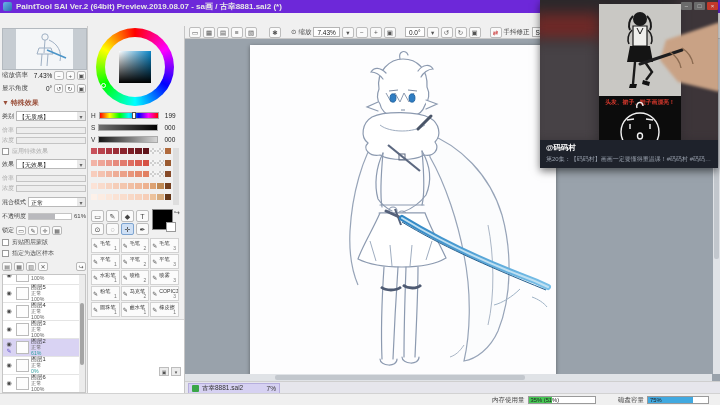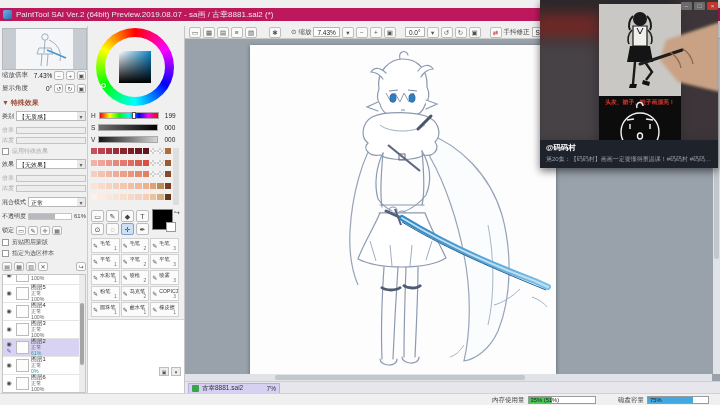--- a/index.html
+++ b/index.html
@@ -1,22 +1,22 @@
 <!DOCTYPE html>
 <html><head>
 <meta charset="utf-8">
 <style>
   html,body{margin:0;padding:0;background:#555;}
   #app{position:relative;width:720px;height:405px;overflow:hidden;
        font-family:"Liberation Sans","DejaVu Sans",sans-serif;background:#f0f0f0;
        -webkit-font-smoothing:antialiased;}
   .abs{position:absolute;}
   
-  #titlebar{left:0;top:8px;width:720px;height:13px;background:#be185d;color:#e8e8e8;
-            font-size:8px;line-height:13px;white-space:nowrap;z-index:10;}
+  #titlebar{left:0;top:0;width:720px;height:13px;background:#6d28d9;color:#e8e8e8;
+            font-size:8px;line-height:13px;white-space:nowrap;z-index:10;font-weight:bold;}
   #appicon{left:3px;top:2px;width:9px;height:9px;border-radius:2px;
            background:linear-gradient(135deg,#6db3e8,#2a6fb0);}
   #title-text{left:16px;top:0;}
   #winctrl{right:2px;top:2px;z-index:300;display:flex;gap:2px;}
   .wbtn{width:11px;height:8px;font-size:6px;line-height:8px;text-align:center;color:#ddd;
         background:#6b6b6b;border-radius:1px;}
   .wbtn.close{background:#c2392b;}
   
   #menubar{left:0;top:13px;width:720px;height:13px;background:#f0f0f0;border-bottom:1px solid #d8d8d8;
            font-size:8px;line-height:13px;color:#333;display:flex;padding-left:6px;box-sizing:border-box;}

